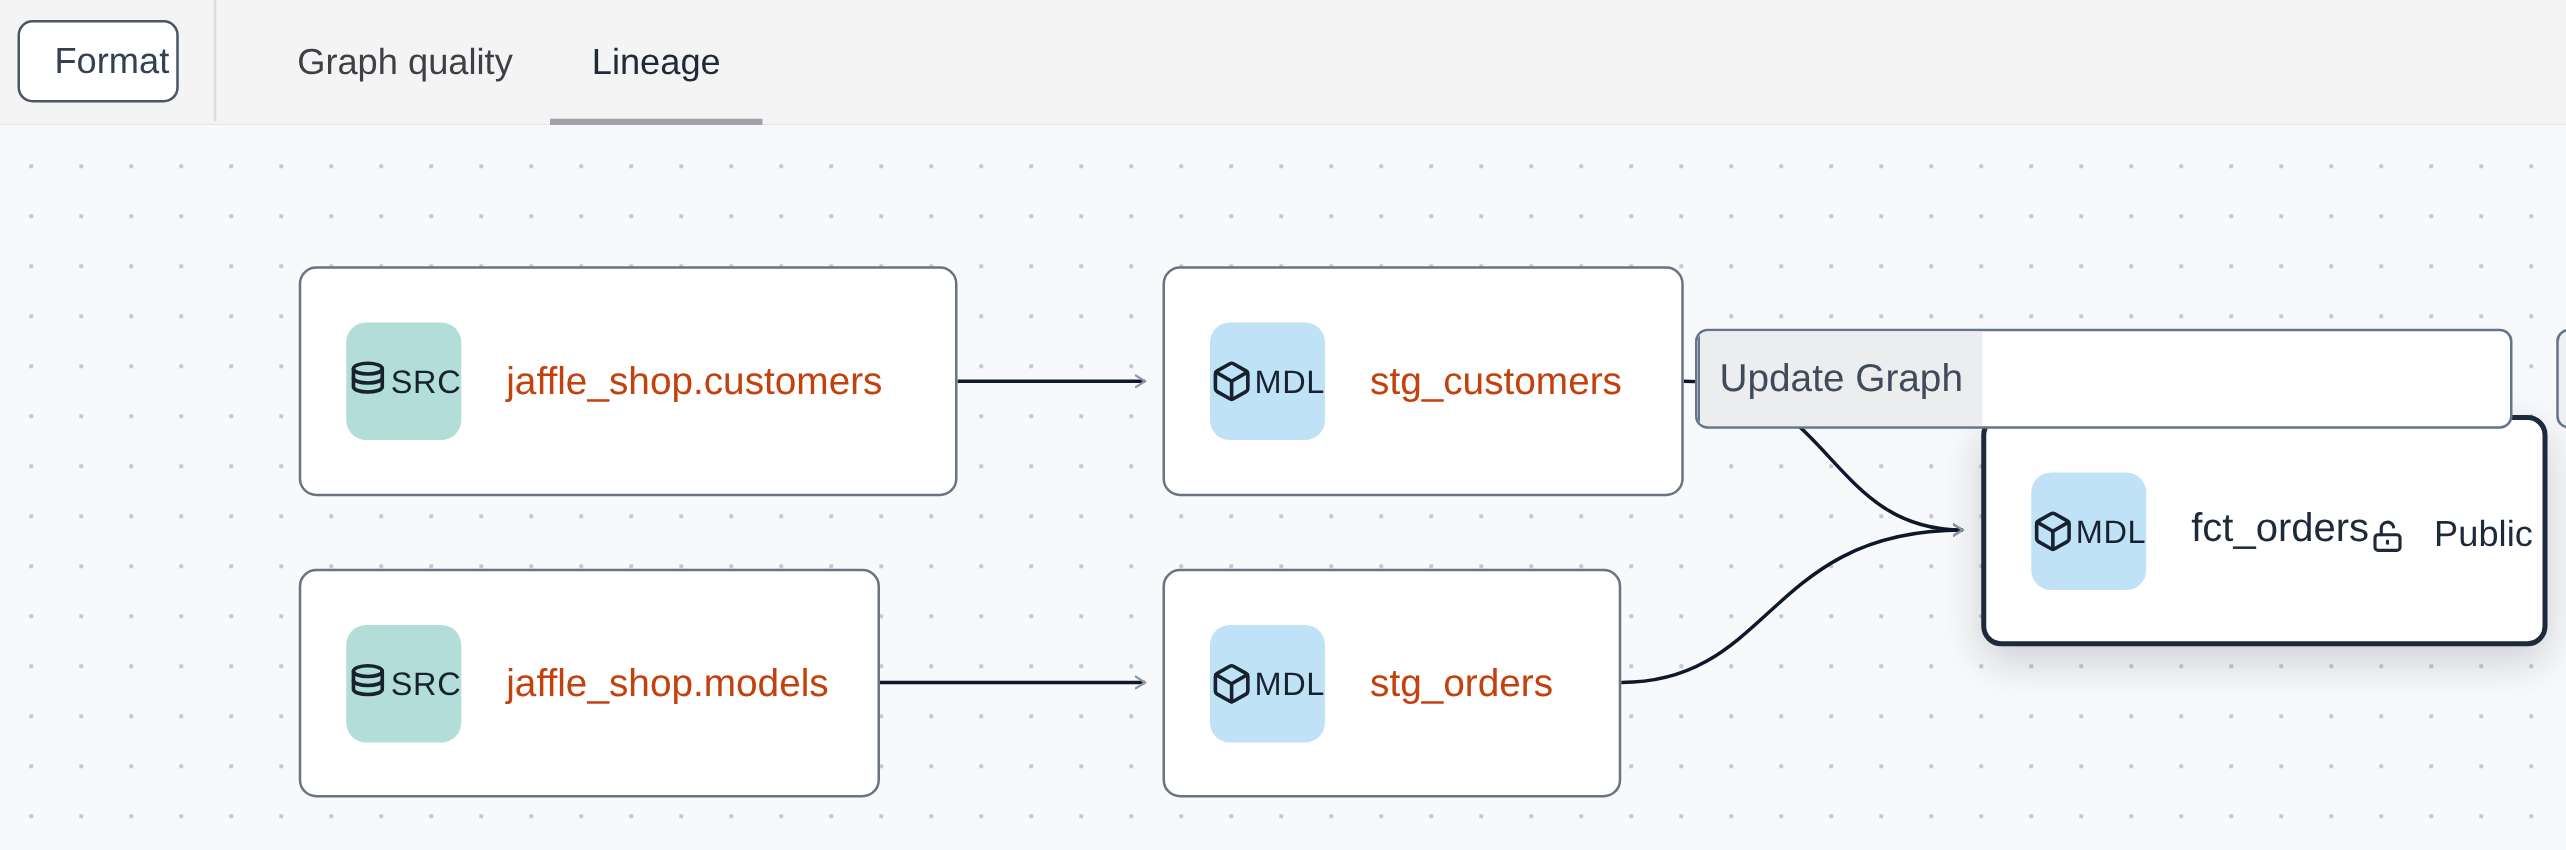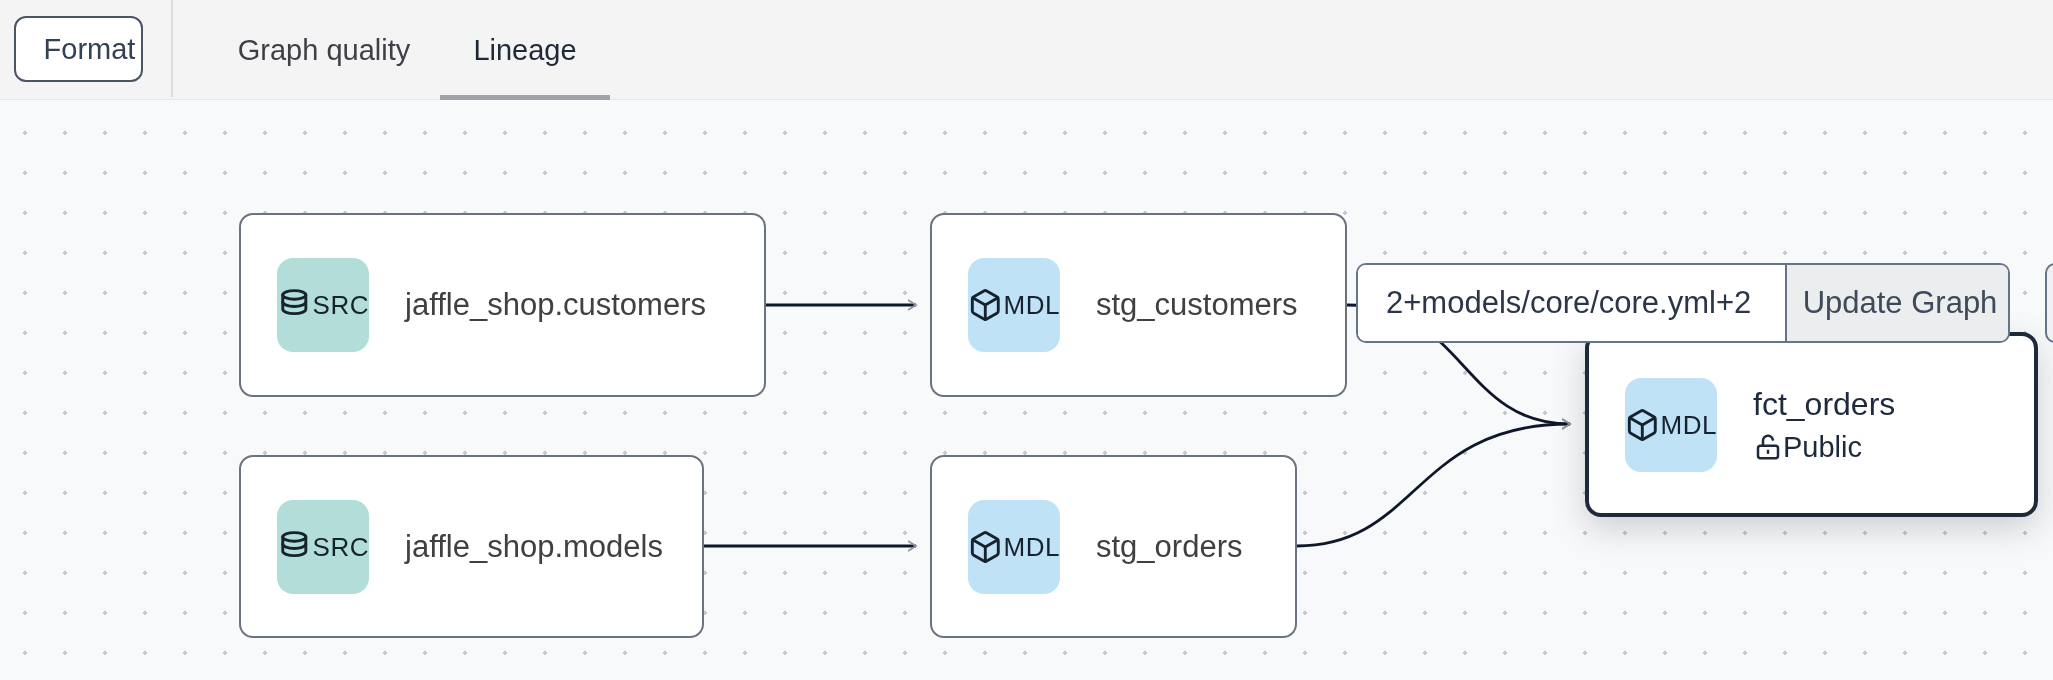--- a/index.html
+++ b/index.html
@@ -73,27 +73,27 @@
     display: flex; flex-direction: row; align-items: center; justify-content: center;
     gap: 1px; flex: none;
   }
   .badge.src { background: #b2ddd8; }
   .badge.mdl { background: #c0e2f6; }
   .badge .badge-label {
     font-size: 26px; font-weight: 500; color: #16222e; letter-spacing: 0.5px;
     line-height: 1;
   }
   .badge svg { display: block; }
-  .node-label { font-size: 31px; color: #404040; white-space: nowrap; }
+  .node-label { font-size: 31px; color: #c2410c; white-space: nowrap; }
   .node-title { font-size: 32px; color: #1e293b; white-space: nowrap; }
   .node-meta {
-    display: flex; align-items: center; gap: 0; margin-top: 8px;
+    display: flex; align-items: center; gap: 22px; margin-top: 8px;
     font-size: 29px; color: #1e293b;
   }
-  .node-text-col { display: flex; flex-direction: column; justify-content: center; }
+  .node-text-col { display: flex; flex-direction: row; justify-content: center; }
 
   
   .selector-group {
     position: absolute; left: 1356px; top: 163px; width: 654px; height: 80px;
     display: flex;
     border: 2px solid #64748b;
     border-radius: 10px;
     overflow: hidden;
     background: #ffffff;
   }
@@ -216,18 +216,17 @@
           <rect x="4" y="11" width="16" height="10" rx="2"></rect>
           <path d="M8 11V7a4 4 0 0 1 7.9-.9"></path>
           <line x1="12" y1="15" x2="12" y2="16.5"></line>
         </svg>
         <span>Public</span>
       </div>
     </div>
   </div>
 
   <div class="selector-group">
-    <input class="selector-input" type="text" value="2+models/core/core.yml+2" style="">
     <button class="update-graph-btn">Update Graph</button>
   </div>
 
   <div class="partial-control"></div>
 </div>
 
 </body></html>

